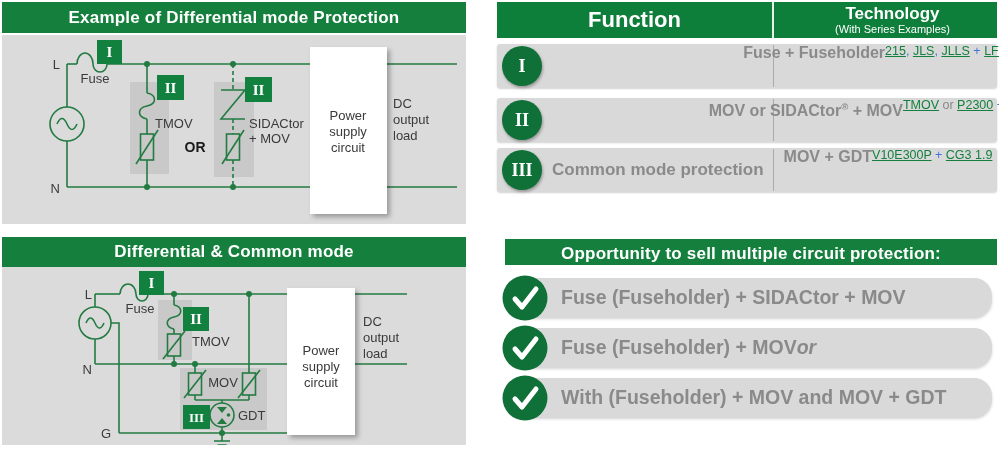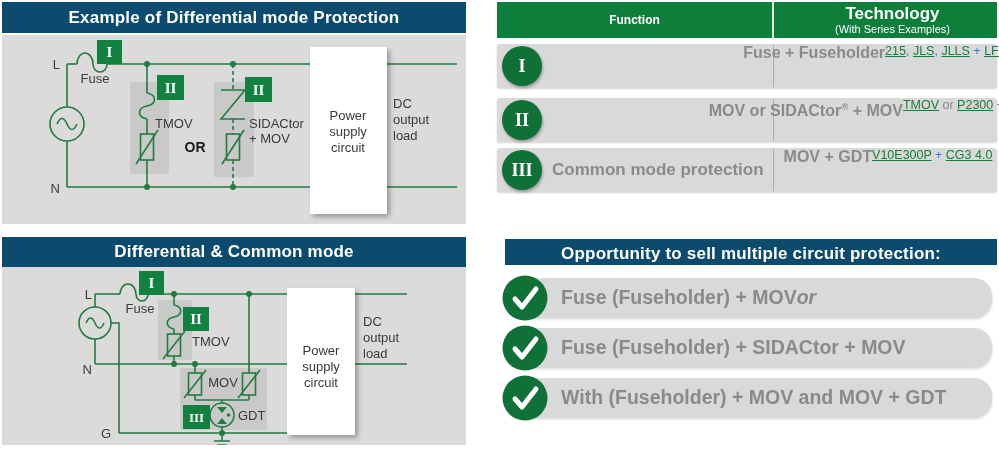--- a/index.html
+++ b/index.html
@@ -2,28 +2,28 @@
 <html><head>
 <meta charset="utf-8">
 <style>
   html,body{margin:0;padding:0;}
   body{
     width:999px;height:451px;position:relative;background:#ffffff;
     font-family:"Liberation Sans", sans-serif; overflow:hidden;
   }
   .panel{position:absolute;}
   .green-hdr{
-    background:#0c4a6e;color:#fff;font-weight:bold;font-size:17px;
+    background:#15803d;color:#fff;font-weight:bold;font-size:17px;
     text-align:center;letter-spacing:.2px;
   }
   .diagram-body{background:#DBDBDB;}
   
   .tbl-hdr{position:absolute;left:497px;top:2px;width:500px;height:36px;display:flex;background:#0E7E3B;}
   .tbl-hdr .cell-fn{width:275px;border-right:2px solid #e8efe9;display:flex;align-items:center;justify-content:center;
-    color:#fff;font-weight:bold;font-size:12px;}
+    color:#fff;font-weight:bold;font-size:22px;}
   .tbl-hdr .cell-tech{flex:1;display:flex;flex-direction:column;align-items:center;justify-content:center;color:#fff;padding-left:14px;}
   .tbl-hdr .cell-tech .t1{font-weight:bold;font-size:17px;line-height:18px;}
   .tbl-hdr .cell-tech .t2{font-size:11px;line-height:13px;}
   #table-rows{position:absolute;left:497px;top:38px;width:500px;}
   .trow{position:relative;height:44px;background:#D9D9D9;border-radius:3px;
     box-shadow:0 1px 2px rgba(0,0,0,.18);}
   .trow .numcircle{
     position:absolute;left:5px;top:2px;width:40px;height:40px;border-radius:50%;
     background:#0F7038;color:#fff;font-family:"Liberation Serif",serif;font-weight:bold;font-size:18px;
     display:flex;align-items:center;justify-content:center;box-shadow:1px 2px 3px rgba(0,0,0,.3);}
@@ -259,44 +259,44 @@
         <div class="t"><span class="">MOV or SIDACtor</span><sup>®</sup><span class=""> + MOV</span></div>
         <div class="links"><a class="lnk">TMOV</a><span class="muted"> or </span><a class="lnk">P2300</a><span class="sep"> + </span><a class="lnk">V10E300P</a></div>
       </div>
     </div>
     <div class="trow" style="margin-top: 6px;">
       <div class="numcircle">III</div>
       <div class="fnlabel">Common mode protection</div>
       <div class="vdiv"></div>
       <div class="tech">
         <div class="t"><span class="">MOV + GDT</span></div>
-        <div class="links"><a class="lnk">V10E300P</a><span class="sep"> + </span><a class="lnk">CG3 4.0</a></div>
+        <div class="links"><a class="lnk">V10E300P</a><span class="sep"> + </span><a class="lnk">CG3 1.9</a></div>
       </div>
     </div>
   </div>
 
 <div id="opp-hdr" class="green-hdr">Opportunity to sell multiple circuit protection:</div>
 <div id="opp-items">
     <div class="obar">
       <div class="chk"><svg width="46" height="46" viewBox="0 0 46 46">
           <circle cx="23" cy="23" r="22.5" fill="#0F7038"></circle>
           <path d="M13 24 l7 8 l14 -18" stroke="#fff" stroke-width="5" fill="none" stroke-linecap="round" stroke-linejoin="round"></path>
         </svg></div>
       <div class="otext">
-        <span class="">Fuse (Fuseholder) + MOV </span>
-        <span class="it">or</span>
+        <span class="">Fuse (Fuseholder) + SIDACtor + MOV</span>
       </div>
     </div>
     <div class="obar">
       <div class="chk"><svg width="46" height="46" viewBox="0 0 46 46">
           <circle cx="23" cy="23" r="22.5" fill="#0F7038"></circle>
           <path d="M13 24 l7 8 l14 -18" stroke="#fff" stroke-width="5" fill="none" stroke-linecap="round" stroke-linejoin="round"></path>
         </svg></div>
       <div class="otext">
-        <span class="">Fuse (Fuseholder) + SIDACtor + MOV</span>
+        <span class="">Fuse (Fuseholder) + MOV </span>
+        <span class="it">or</span>
       </div>
     </div>
     <div class="obar">
       <div class="chk"><svg width="46" height="46" viewBox="0 0 46 46">
           <circle cx="23" cy="23" r="22.5" fill="#0F7038"></circle>
           <path d="M13 24 l7 8 l14 -18" stroke="#fff" stroke-width="5" fill="none" stroke-linecap="round" stroke-linejoin="round"></path>
         </svg></div>
       <div class="otext">
         <span class="">With (Fuseholder) + MOV and MOV + GDT</span>
       </div>

